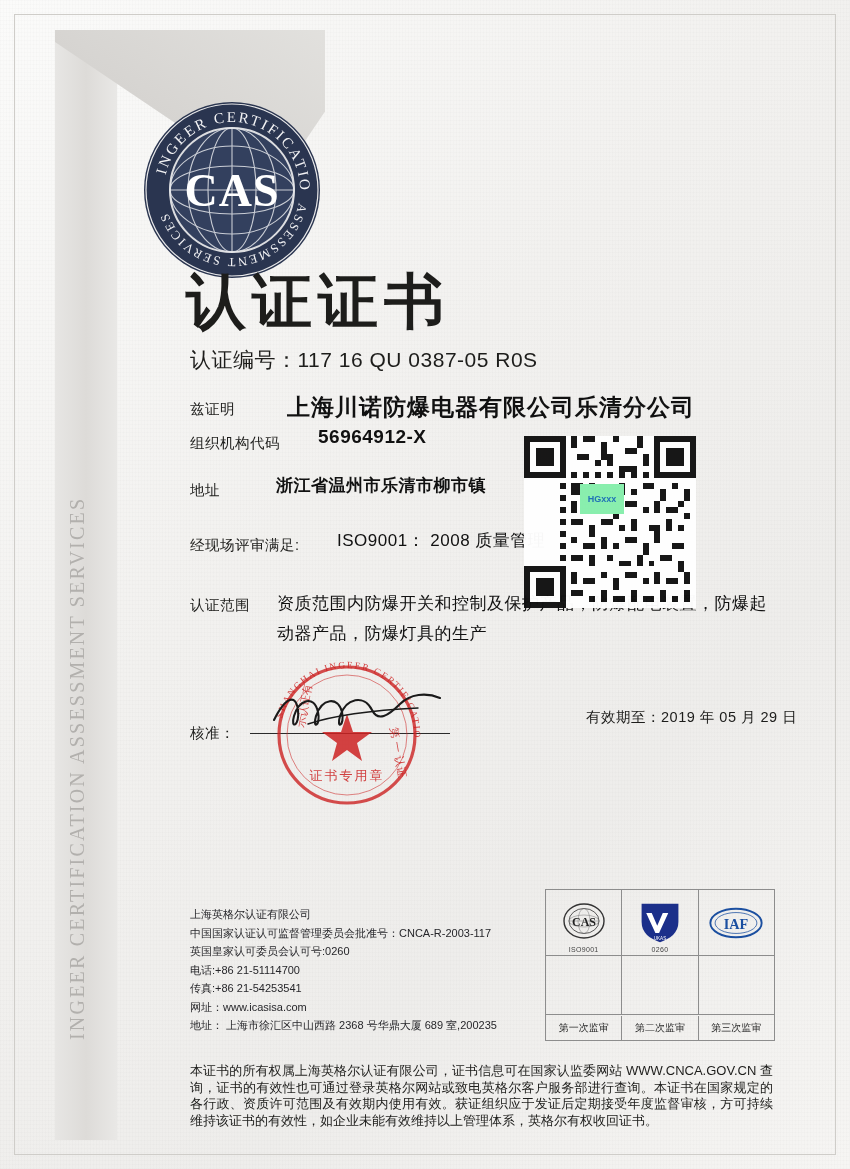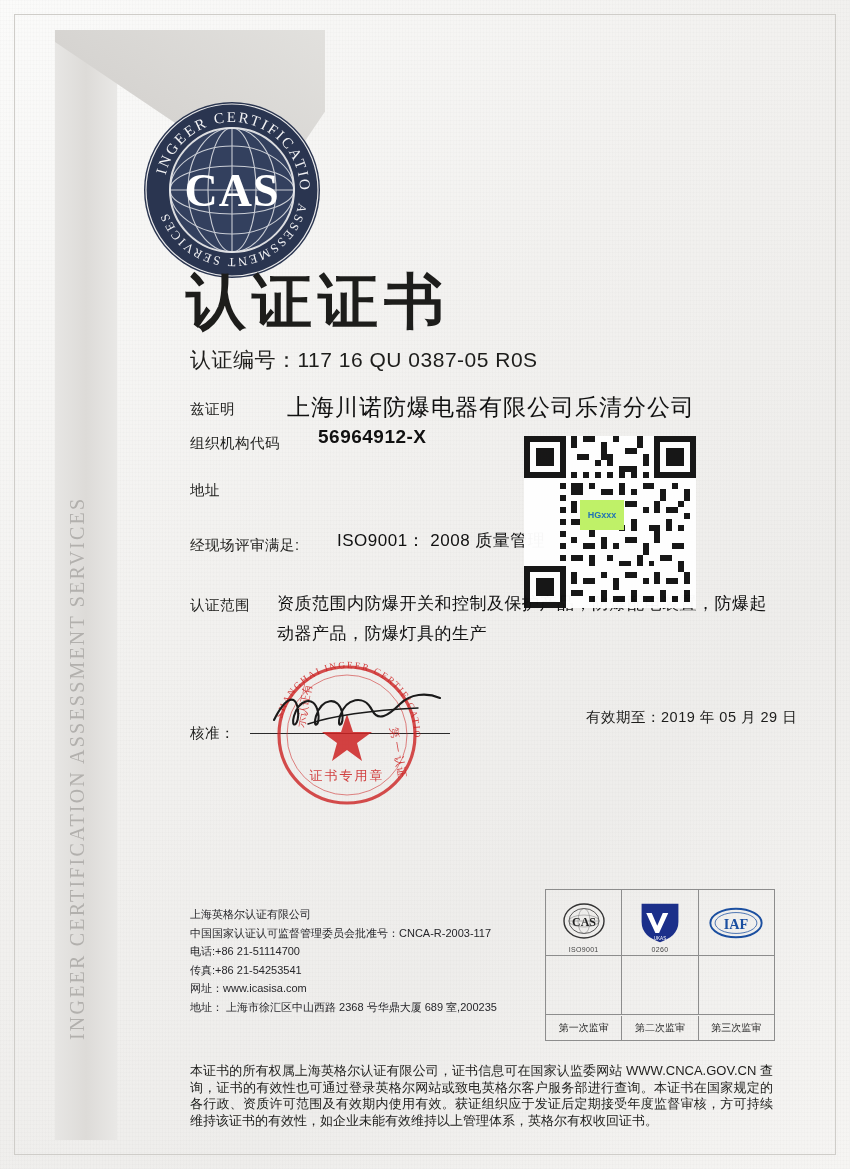--- a/index.html
+++ b/index.html
@@ -114,21 +114,21 @@
   }
   .label {
     position: absolute;
     font-size: 14.5px;
     color: #1d1d1b;
     letter-spacing: 0.5px;
   }
   .value-big {
     position: absolute;
     font-size: 23px;
-    font-weight: normal;
+    font-weight: bold;
     color: #111;
     letter-spacing: 1px;
   }
   .value-mid {
     position: absolute;
     font-size: 19px;
     font-weight: bold;
     color: #111;
     letter-spacing: 0.5px;
   }
@@ -159,24 +159,24 @@
     background: #ffffff;
     opacity: 0.97;
   }
   .qr {
     position: absolute;
     inset: 0;
   }
   .qr-center {
     position: absolute;
     left: 56px;
-    top: 64px;
+    top: 48px;
     width: 44px;
     height: 30px;
-    background: #bef264;
+    background: #86efac;
     display: flex;
     align-items: center;
     justify-content: center;
     font-size: 9px;
     color: #1a6fb5;
     font-weight: bold;
   }
 
   
   .seal {
@@ -334,20 +334,21 @@
     <span>认证编号：</span><span>117 16 QU 0387-05 R0S</span>
   </div>
 
   <div class="label" style="left:190px; top:400px;">兹证明</div>
   <div class="value-big" style="left:287px; top:392px;">上海川诺防爆电器有限公司乐清分公司</div>
 
   <div class="label" style="left:190px; top:434px;">组织机构代码</div>
   <div class="value-mid" style="left:318px; top:426px;text-align:right;">56964912-X</div>
 
   <div class="label" style="left:190px; top:481px;">地址</div>
+  <div class="value-reg" style="left:276px; top:474px; font-weight:bold;">浙江省温州市乐清市柳市镇</div>
 
   <div class="label" style="left:190px; top:536px;">经现场评审满足:</div>
   <div class="value-reg" style="left:337px; top:529px;">ISO9001： 2008 质量管理</div>
 
   <div class="label" style="left:190px; top:596px;">认证范围</div>
   <div class="scope-text">资质范围内防爆开关和控制及保护产品，防爆配电装置，防爆起动器产品，防爆灯具的生产</div>
 
   <div class="qr-wrap">
     <svg class="qr" viewBox="0 0 29 29" shape-rendering="crispEdges">
       <rect width="29" height="29" fill="#ffffff"></rect>
@@ -492,20 +493,21 @@
     </svg>
   </div>
 
   <div class="date-line" style="left:586px; top:708px;">
     <span>有效期至：</span><span>2019 年 05 月 29 日</span>
   </div>
 
   <div class="footer-left">
     <div>上海英格尔认证有限公司</div>
     <div>中国国家认证认可监督管理委员会批准号：CNCA-R-2003-117</div>
+    <div>英国皇家认可委员会认可号:0260</div>
     <div>电话:+86 21-51114700</div>
     <div>传真:+86 21-54253541</div>
     <div>网址：www.icasisa.com</div>
     <div>地址： 上海市徐汇区中山西路 2368 号华鼎大厦 689 室,200235</div>
   </div>
 
   <div class="footer-box">
     <div class="fb-row1">
       <div class="fb-cell">
         <svg width="50" height="44" viewBox="0 0 50 44">

